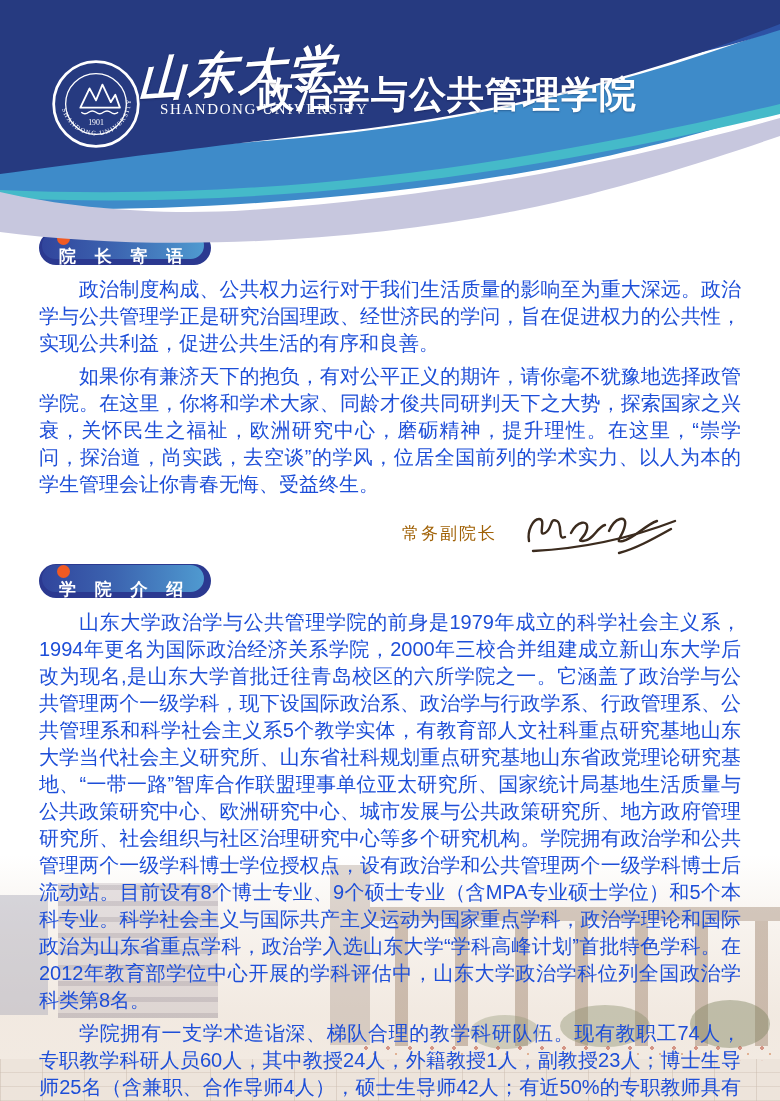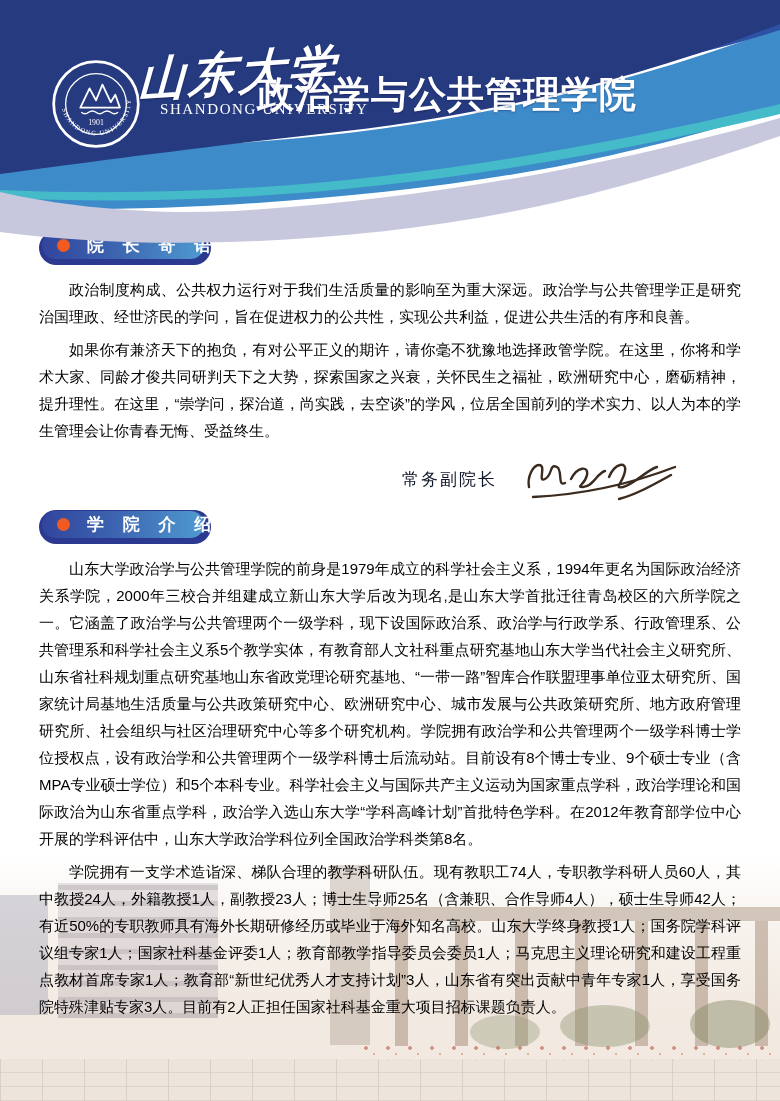--- a/index.html
+++ b/index.html
@@ -31,38 +31,38 @@
     color: #ffffff; font-size: 37px; font-weight: bold; letter-spacing: 1px; white-space: nowrap;
     text-shadow: 0 1px 2px rgba(0,0,40,.3);
   }
 
   
   .pill { position: relative; width: 172px; height: 34px; background: #2b3990; border-radius: 17px; }
   .pill-inner {
     position: absolute; left: 3px; top: 1px; right: 7px; bottom: 6px;
     border-radius: 14px;
     background: linear-gradient(90deg, #31459c 0%, #3c64b0 45%, #4f9ad0 100%);
-    display: flex; align-items: center;
+    display: flex; align-items: flex-start; flex-direction: column;
   }
   .pill-dot { width: 13px; height: 13px; border-radius: 50%; background: #f15a22; margin-left: 15px; flex: none; }
   .pill-label { color: #ffffff; font-size: 17px; font-weight: bold; letter-spacing: 7px; margin-left: 17px; white-space: nowrap; }
 
   
   .content { position: absolute; left: 39px; top: 231px; width: 702px; z-index: 2; }
   .content p {
-    font-size: 15px; line-height: 27px; color: #000000;
+    font-size: 20px; line-height: 27px; color: #1d4ed8;
     text-align: justify; text-indent: 2em; margin-bottom: 6px;
   }
   .pill-row { margin-bottom: 11px; }
   .pill-row.second { }
   .sig-row {
     display: flex; justify-content: flex-end; align-items: center;
     height: 58px; padding-right: 58px; margin-bottom: 2px;
   }
-  .sig-title { font-size: 17px; color: #0f172a; letter-spacing: 2px; }
+  .sig-title { font-size: 17px; color: #a16207; letter-spacing: 2px; }
   .sig-scribble { margin-left: 26px; }
 
   
   .photo { position: absolute; left: 0; top: 855px; width: 780px; height: 246px; z-index: 1; overflow: hidden; pointer-events: none;
     background: linear-gradient(180deg, rgba(243,237,231,0) 0%, rgba(238,227,216,.45) 30%, rgba(236,224,212,.7) 65%, rgba(240,231,221,.85) 100%);
   }
   .ph-bldg-left { position: absolute; left: 0; top: 40px; width: 48px; height: 120px;
     background: rgba(168,168,184,.45);
   }
   .ph-bldg-mid { position: absolute; left: 58px; top: 28px; width: 160px; height: 135px;

